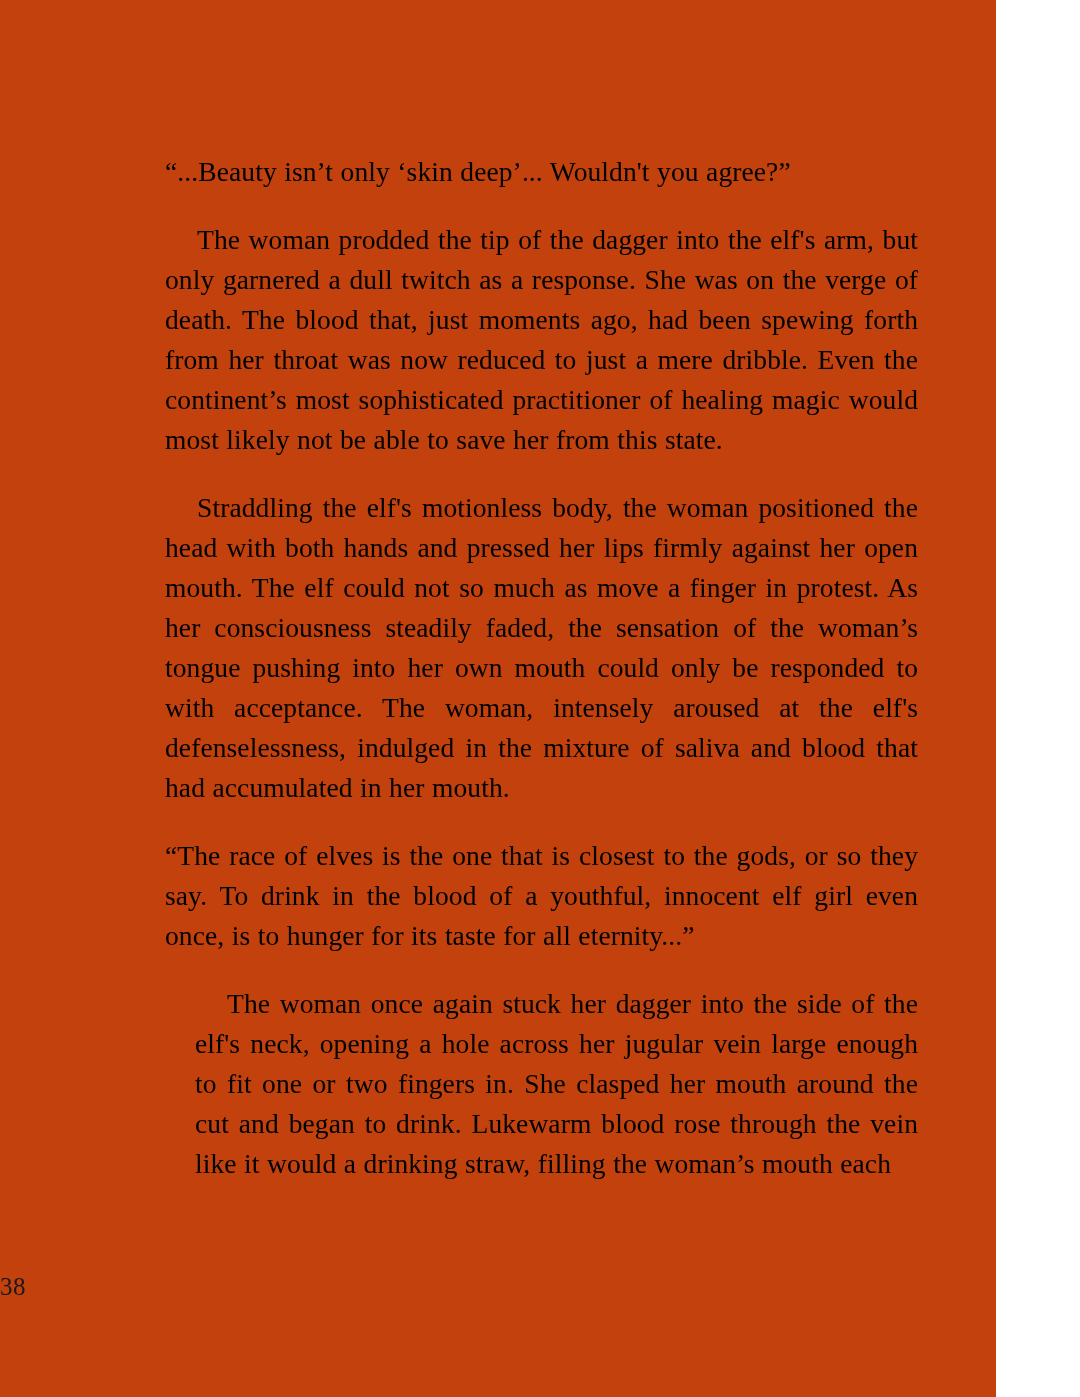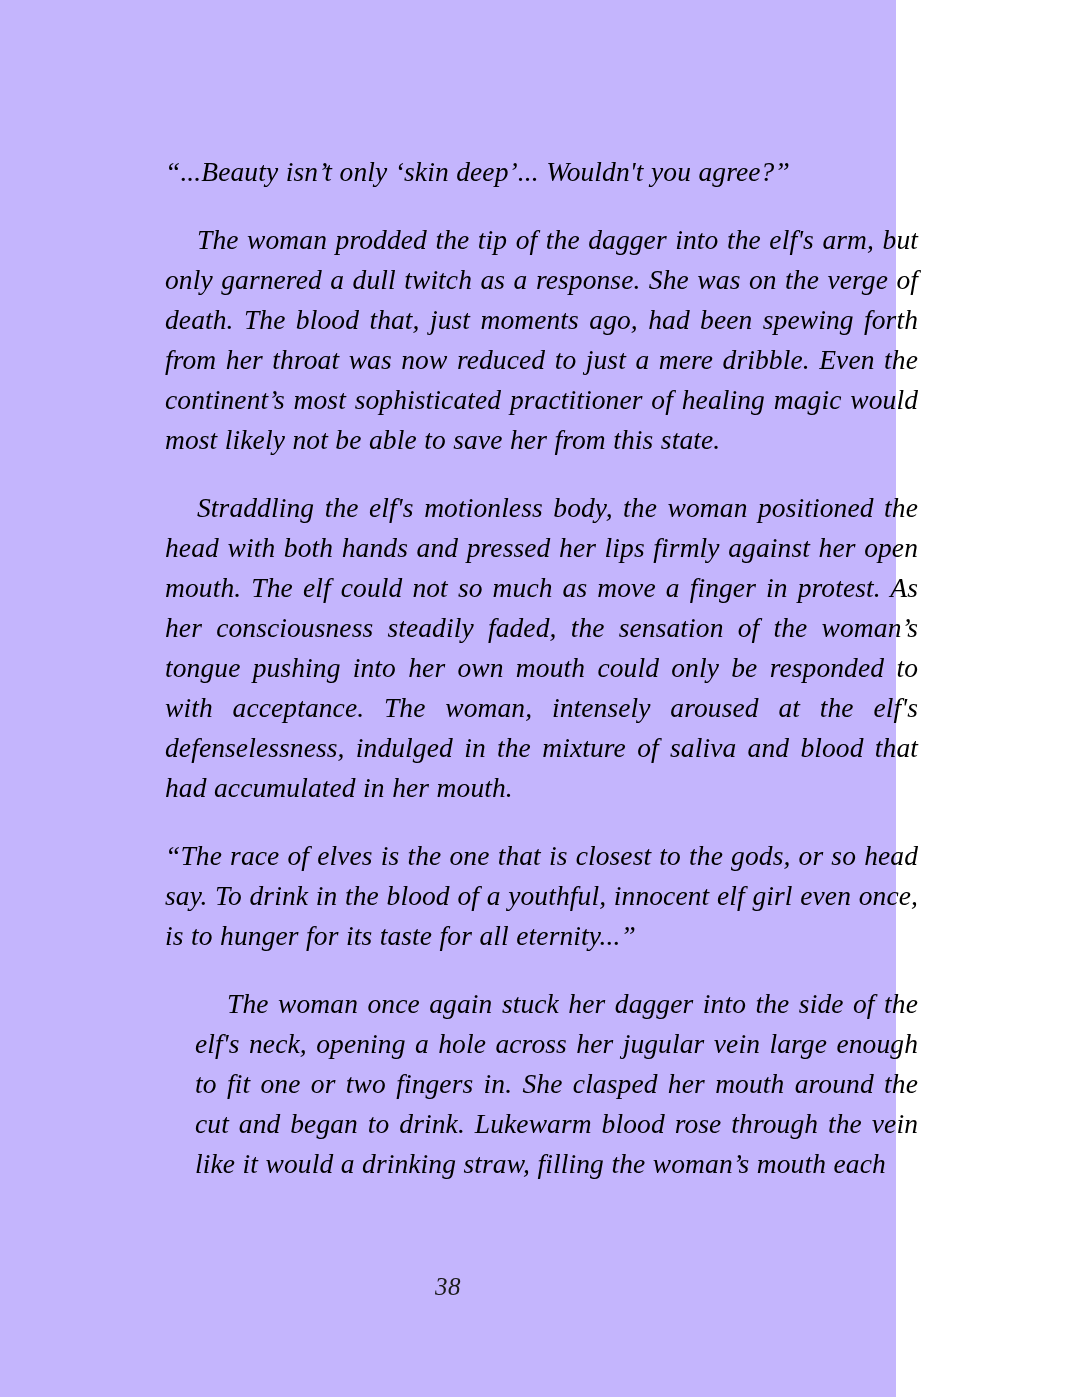--- a/index.html
+++ b/index.html
@@ -11,25 +11,24 @@
     width: 1080px;
     height: 1397px;
     background: #ffffff;
     font-family: "Liberation Serif", "DejaVu Serif", serif;
     color: #000000;
     overflow: hidden;
   }
 
   .page {
     position: relative;
-    width: 896px;
+    width: 996px;
     height: 1397px;
-    background: #c4b5fd;
+    background: #c2410c;
     box-sizing: border-box;
-    font-style: italic;
   }
 
   .text-column {
     position: absolute;
     left: 165px;
     top: 152px;
     width: 753px;
   }
 
   .para {
@@ -62,42 +61,42 @@
   
   .para.continues {
     text-align: justify;
   }
 
   .folio {
     position: absolute;
     left: 0;
     right: 0;
     top: 1272px;
-    text-align: center;
+    text-align: left;
     font-size: 25px;
     line-height: 30px;
     font-family: "Liberation Serif", "DejaVu Serif", serif;
     color: #1a1a1a;
     letter-spacing: 0.5px;
   }
 </style>
 </head>
 <body>
 
 <div class="page">
 
   <div class="text-column">
 
     <p class="para flush">“...Beauty isn’t only ‘skin deep’... Wouldn't you agree?”</p>
 
     <p class="para indent">The woman prodded the tip of the dagger into the elf's arm, but only garnered a dull twitch as a response. She was on the verge of death. The blood that, just moments ago, had been spewing forth from her throat was now reduced to just a mere dribble. Even the continent’s most sophisticated practitioner of healing magic would most likely not be able to save her from this state.</p>
 
     <p class="para indent">Straddling the elf's motionless body, the woman positioned the head with both hands and pressed her lips firmly against her open mouth. The elf could not so much as move a finger in protest. As her consciousness steadily faded, the sensation of the woman’s tongue pushing into her own mouth could only be responded to with acceptance. The woman, intensely aroused at the elf's defenselessness, indulged in the mixture of saliva and blood that had accumulated in her mouth.</p>
 
-    <p class="para flush">“The race of elves is the one that is closest to the gods, or so head say. To drink in the blood of a youthful, innocent elf girl even once, is to hunger for its taste for all eternity...”</p>
+    <p class="para flush">“The race of elves is the one that is closest to the gods, or so they say. To drink in the blood of a youthful, innocent elf girl even once, is to hunger for its taste for all eternity...”</p>
 
     <p class="para indent continues">The woman once again stuck her dagger into the side of the elf's neck, opening a hole across her jugular vein large enough to fit one or two fingers in. She clasped her mouth around the cut and began to drink. Lukewarm blood rose through the vein like it would a drinking straw, filling the woman’s mouth each</p>
 
   </div>
 
   <div class="folio">38</div>
 
 </div>
 
 </body></html>

